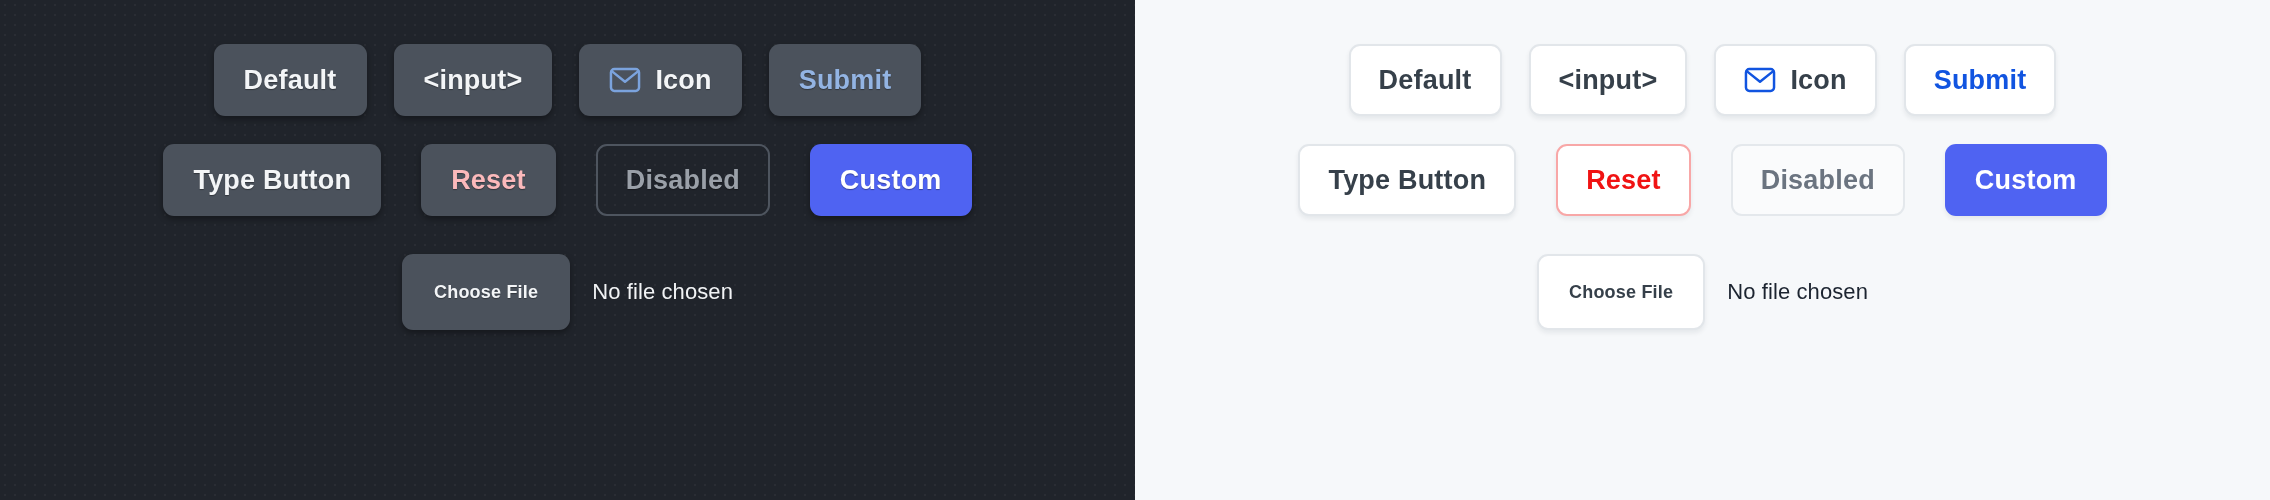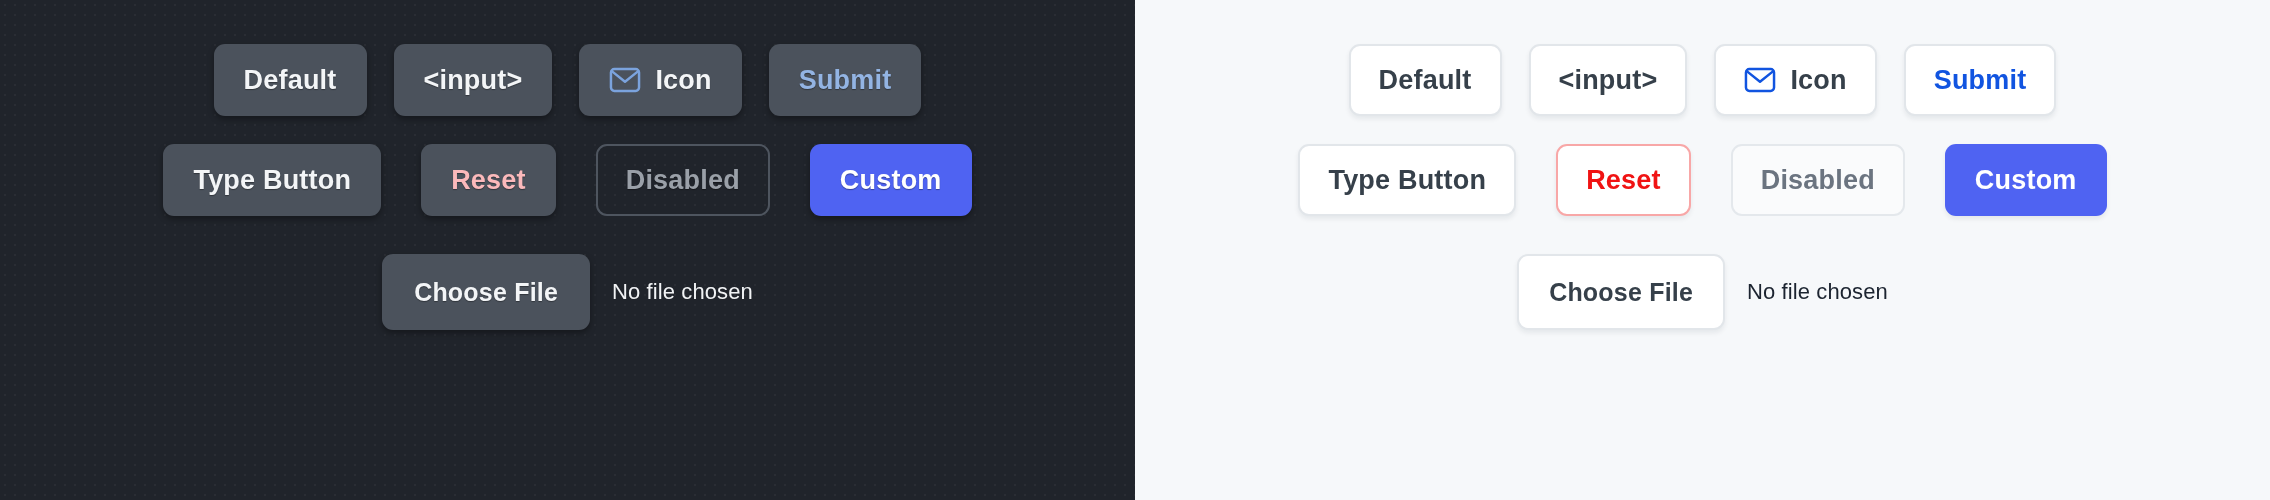--- a/index.html
+++ b/index.html
@@ -155,21 +155,21 @@
   .panel--light .env-icon svg { stroke: #1154e0; }
 
   
   .file-row {
     display: inline-flex;
     align-items: center;
   }
   .file-btn {
     height: 76px;
     padding: 0 30px;
-    font-size: 25px;
+    font-size: 18px;
   }
   .file-name {
     font-size: 22px;
     font-weight: normal;
     margin-left: 22px;
     white-space: nowrap;
     letter-spacing: 0.1px;
   }
 </style>
 </head>

